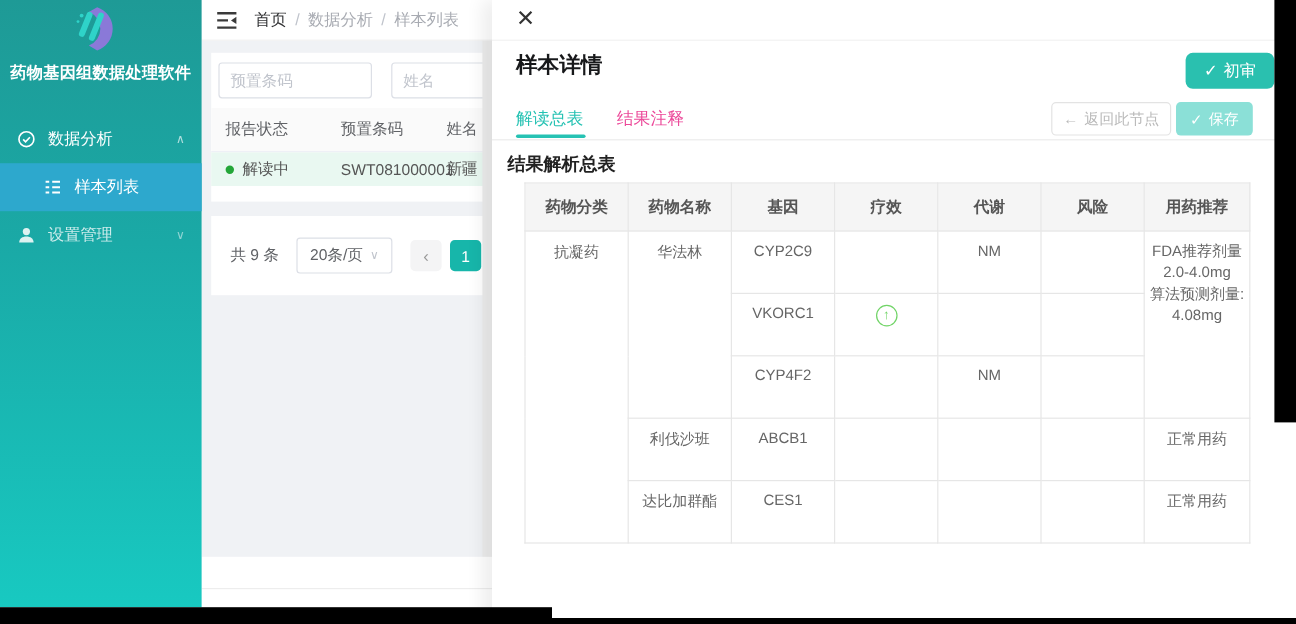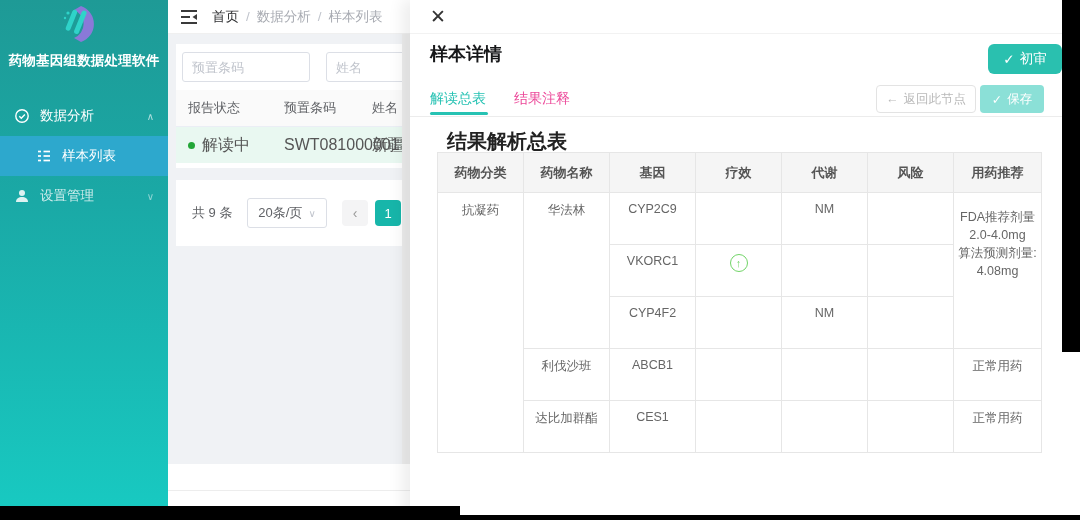--- a/index.html
+++ b/index.html
@@ -30,21 +30,21 @@
   .crumb .sep { color:#c0c4cc; }
   .card { position:absolute; background:#fff; }
   .card1 { left:8px; top:44px; width:234px; height:124px; }
   .f-input { position:absolute; top:8px; height:30px; border:1px solid #dcdfe6; border-radius:3px;
     font-size:13px; color:#333; padding:0 9px; outline:none; background:#fff;
     font-family:"Liberation Sans","DejaVu Sans",sans-serif; }
   .f-input::placeholder { color:#c0c4cc; }
   .mtable { position:absolute; left:0; top:46px; width:100%; }
   .mt-head { height:37px; background:#fafafa; border-bottom:1px solid #ebeef5; display:flex; align-items:center;
     font-size:13px; font-weight:normal; color:#606266; }
-  .mt-row { height:36px; background:#e9f8f1; display:flex; align-items:center; font-size:16px; color:#555; cursor:pointer; }
+  .mt-row { height:28px; background:#e9f8f1; display:flex; align-items:center; font-size:13px; color:#555; cursor:pointer; }
   .c1 { width:108px; padding-left:12px; display:flex; align-items:center; }
   .c2 { width:88px; }
   .c3 { flex:1; }
   .dot { width:7px; height:7px; border-radius:50%; background:#23a638; margin-right:7px; flex:0 0 auto; }
   .card2 { left:8px; top:180px; width:234px; height:66px; }
   .pgrow { position:absolute; left:0; top:0; width:100%; height:100%; display:flex; align-items:center; }
   .pg-total { font-size:13px; color:#606266; margin-left:16px; }
   .pg-select { position:absolute; left:71px; top:18px; width:80px; height:30px; border:1px solid #dcdfe6; border-radius:3px;
     background:#fff; font-size:13px; color:#606266; display:flex; align-items:center; justify-content:center; gap:6px; cursor:pointer; }
   .pg-select .sel-chev { color:#c0c4cc; font-size:10px; }
@@ -67,26 +67,26 @@
   .btn-review { position:absolute; left:578px; top:44px; width:74px; height:30px; background:#2ac0af; color:#fff;
     font-size:13.5px; border-radius:6px; }
   .btn-back { position:absolute; left:466px; top:85px; width:100px; height:28px; background:#fff;
     border:1px solid #e3e3e3; color:#b9b9b9; font-size:12.5px; }
   .btn-save { position:absolute; left:570px; top:85px; width:64px; height:28px; background:#8be0d7; color:#fff; font-size:12.5px; }
   .tab { position:absolute; top:90px; font-size:14px; color:#ec4899; cursor:pointer; }
   .tab.active { color:#26c2b3; }
   .tab1 { left:20px; } .tab2 { left:104px; }
   .tab-underline { position:absolute; left:20px; top:112px; width:58px; height:3px; background:#26c2b3; border-radius:2px; }
   .tab-line { position:absolute; left:0; top:116px; width:100%; border-top:1px solid #ececec; }
-  .sec-title { position:absolute; left:37px; top:128px; font-size:20px; font-weight:bold; color:#222; }
+  .sec-title { position:absolute; left:13px; top:128px; font-size:15px; font-weight:bold; color:#222; }
   table.rtable { position:absolute; left:27px; top:152px; width:604px; border-collapse:collapse; table-layout:fixed; }
   .rtable th { height:40px; background:#f5f5f5; border:1px solid #e6e6e6; font-size:13px; color:#555; font-weight:bold; text-align:center; }
   .rtable td { height:52px; border:1px solid #e6e6e6; font-size:12.5px; color:#666; text-align:center;
     vertical-align:top; padding-top:9px; }
-  .rtable td.pre { white-space:pre-line; line-height:1.45; padding-top:15px; }
+  .rtable td.pre { white-space:pre-line; line-height:1.45; padding-top:7px; }
   .upcircle { display:inline-flex; align-items:center; justify-content:center; width:18px; height:18px;
     border:1.5px solid #71d467; border-radius:50%; color:#71d467; font-size:11px; line-height:1; }
 
   
   .blk { position:absolute; background:#000; z-index:30; }
   .blk-right { left:1062px; top:0; width:18px; height:352px; }
   .blk-bot1 { left:0; top:506px; width:460px; height:14px; }
   .blk-bot2 { left:455px; top:515px; width:625px; height:5px; }
 </style>
 </head>

